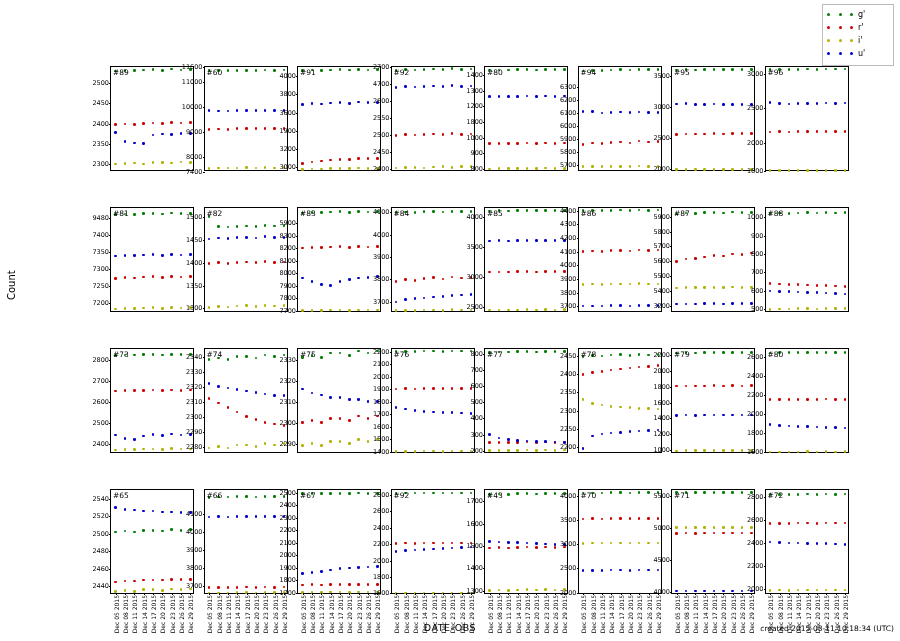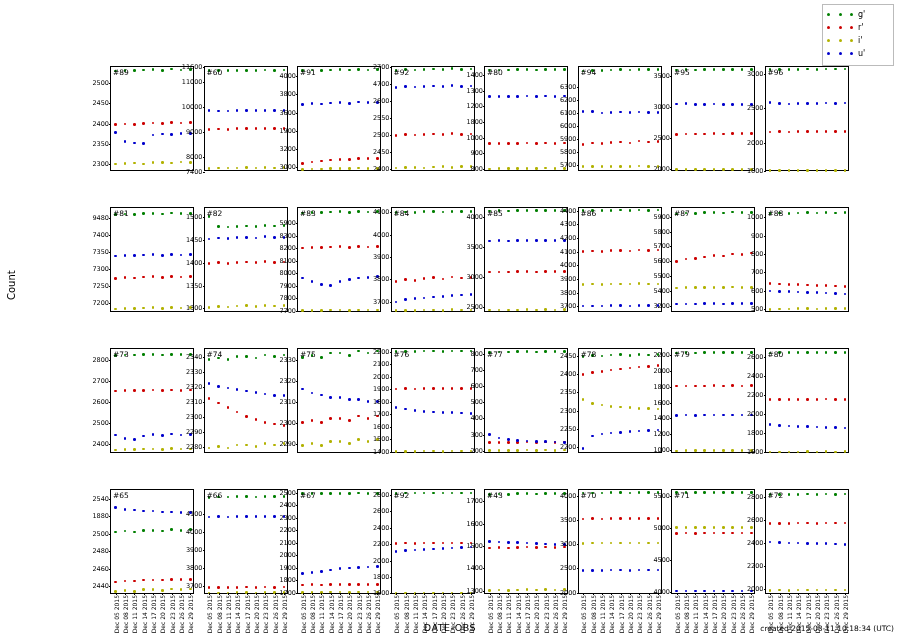--- a/index.html
+++ b/index.html
@@ -1301,21 +1301,21 @@
       <div class="panel" style="left: 110px; top: 489px; width: 84px; height: 105px;">
         <div class="plabel">#65</div>
         <div class="ytick" style="top: 96.25px;">2440</div>
         <div class="ytickmark" style="top: 96.25px;"></div>
         <div class="ytick" style="top: 78.75px;">2460</div>
         <div class="ytickmark" style="top: 78.75px;"></div>
         <div class="ytick" style="top: 61.25px;">2480</div>
         <div class="ytickmark" style="top: 61.25px;"></div>
         <div class="ytick" style="top: 43.75px;">2500</div>
         <div class="ytickmark" style="top: 43.75px;"></div>
-        <div class="ytick" style="top: 26.25px;">1880</div>
+        <div class="ytick" style="top: 26.25px;">2520</div>
         <div class="ytickmark" style="top: 26.25px;"></div>
         <div class="ytick" style="top: 8.75px;">2540</div>
         <div class="ytickmark" style="top: 8.75px;"></div>
         <span class="pt" style="left: 3.36667px; top: 40.7px; background: rgb(0, 127, 0);"></span>
         <span class="pt" style="left: 12.7px; top: 39.825px; background: rgb(0, 127, 0);"></span>
         <span class="pt" style="left: 22.0333px; top: 40.7px; background: rgb(0, 127, 0);"></span>
         <span class="pt" style="left: 31.3667px; top: 38.95px; background: rgb(0, 127, 0);"></span>
         <span class="pt" style="left: 40.7px; top: 38.95px; background: rgb(0, 127, 0);"></span>
         <span class="pt" style="left: 50.0333px; top: 39.825px; background: rgb(0, 127, 0);"></span>
         <span class="pt" style="left: 59.3667px; top: 38.075px; background: rgb(0, 127, 0);"></span>

